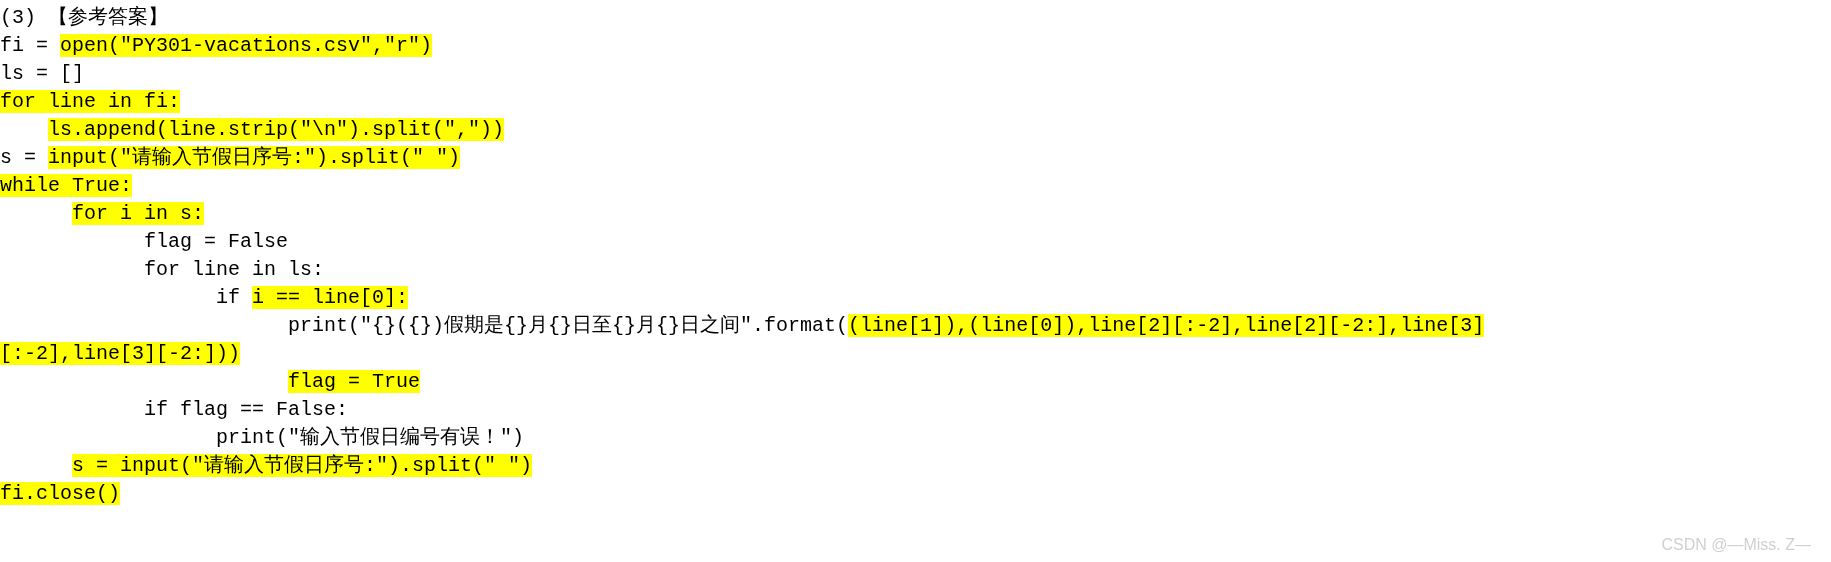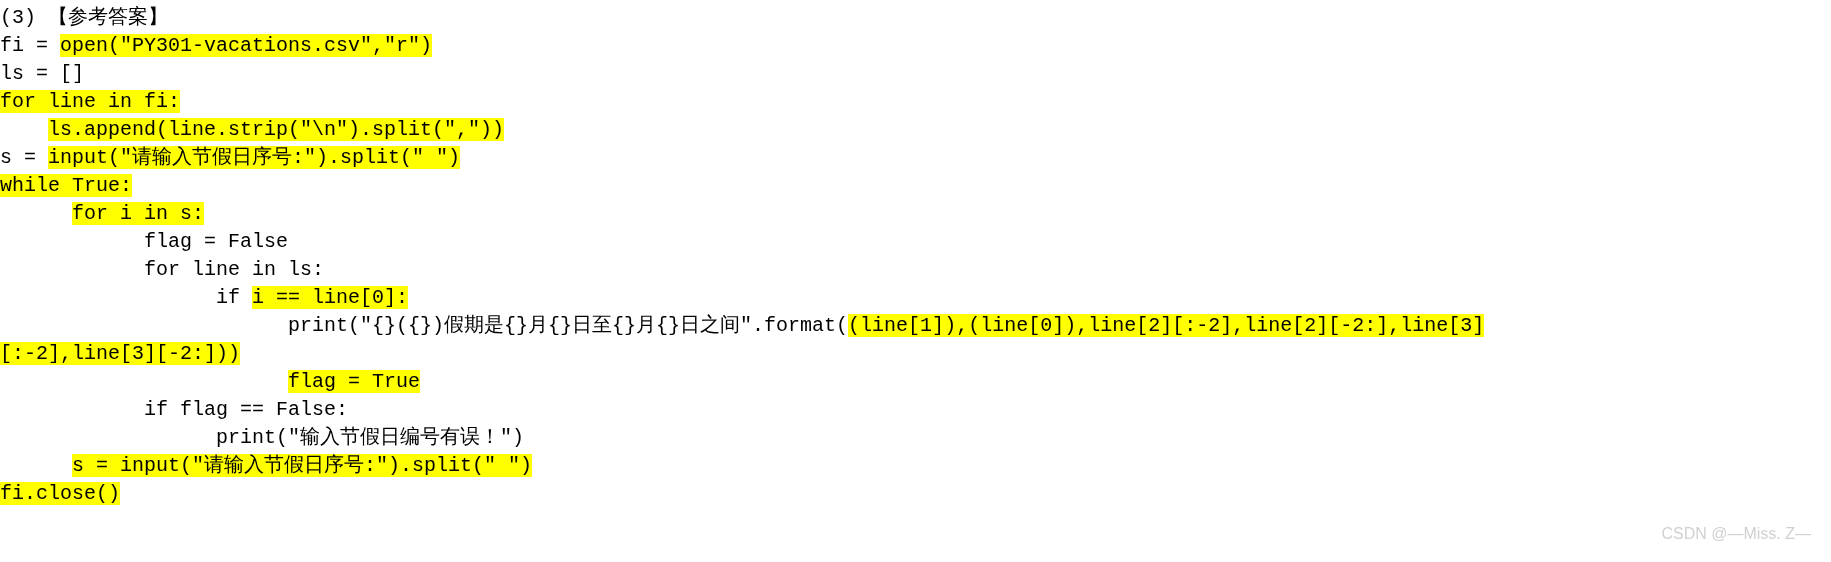--- a/index.html
+++ b/index.html
@@ -24,21 +24,21 @@
     word-wrap: break-word;
     font-family: "SimSun", "Courier New", monospace;
     width: 1520px;
   }
   .hl {
     background: #ffff00;
   }
   .watermark {
     position: absolute;
     right: 20px;
-    bottom: 17px;
+    bottom: 6px;
     color: #d0d0d0;
     font-size: 16px;
     font-family: "Microsoft YaHei", Arial, sans-serif;
   }
 </style>
 </head>
 <body>
 
 <div class="page">
   <div class="code-block"><span>(3) 【参考答案】</span>

